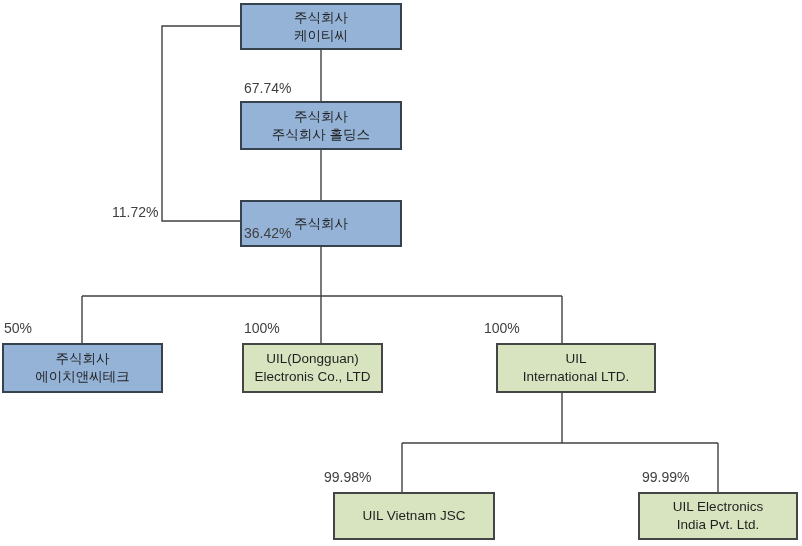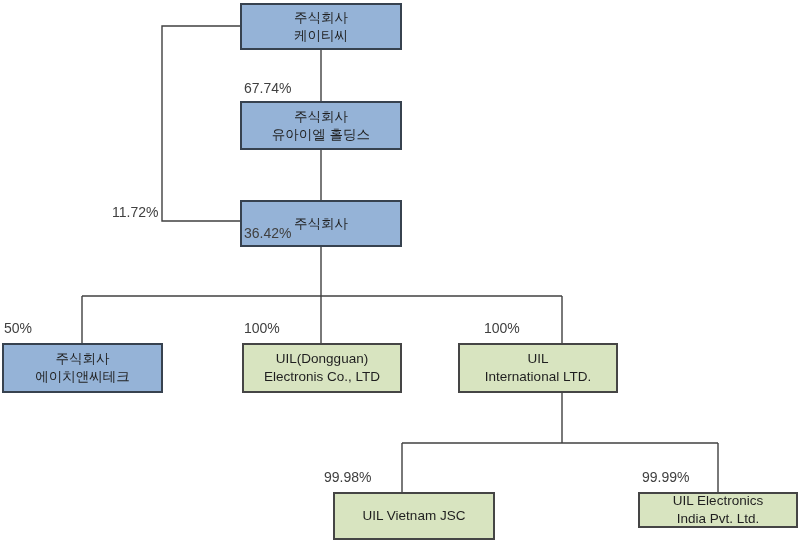--- a/index.html
+++ b/index.html
@@ -56,48 +56,48 @@
     <polyline class="edge" points="718,443 718,492"></polyline>
   </svg>
 
   <div class="node blue" style="left:240px; top:3px; width:162px; height:47px;">
     <span>주식회사</span>
     <span>케이티씨</span>
   </div>
 
   <div class="node blue" style="left:240px; top:101px; width:162px; height:49px;">
     <span>주식회사</span>
-    <span>유아이엘 홀딩스</span>
+    <span>주식회사 홀딩스</span>
   </div>
 
   <div class="node blue" style="left:240px; top:200px; width:162px; height:47px;">
     <span>주식회사</span>
   </div>
 
   <div class="node blue" style="left:2px; top:343px; width:161px; height:50px;">
     <span>주식회사</span>
     <span>에이치앤씨테크</span>
   </div>
 
-  <div class="node green" style="left:242px; top:343px; width:160px; height:50px;">
+  <div class="node green" style="left:242px; top:343px; width:141px; height:50px;">
     <span>UIL(Dongguan)</span>
     <span>Electronis Co., LTD</span>
   </div>
 
-  <div class="node green" style="left:458px; top:343px; width:160px; height:50px;">
+  <div class="node green" style="left:496px; top:343px; width:160px; height:50px;">
     <span>UIL</span>
     <span>International LTD.</span>
   </div>
 
   <div class="node green" style="left:320px; top:492px; width:162px; height:48px;margin-left:13px;">
     <span>UIL Vietnam JSC</span>
     <span></span>
   </div>
 
-  <div class="node green" style="left:638px; top:492px; width:160px; height:36px;">
+  <div class="node green" style="left:638px; top:492px; width:160px; height:48px;">
     <span>UIL Electronics</span>
     <span>India Pvt. Ltd.</span>
   </div>
 
   <div class="pct" style="left:244px; top:80px;">67.74%</div>
   <div class="pct" style="left:244px; top:177px;margin-top:48px;">36.42%</div>
   <div class="pct" style="left:112px; top:204px;">11.72%</div>
   <div class="pct" style="left:4px;   top:320px;">50%</div>
   <div class="pct" style="left:244px; top:320px;">100%</div>
   <div class="pct" style="left:484px; top:320px;">100%</div>

